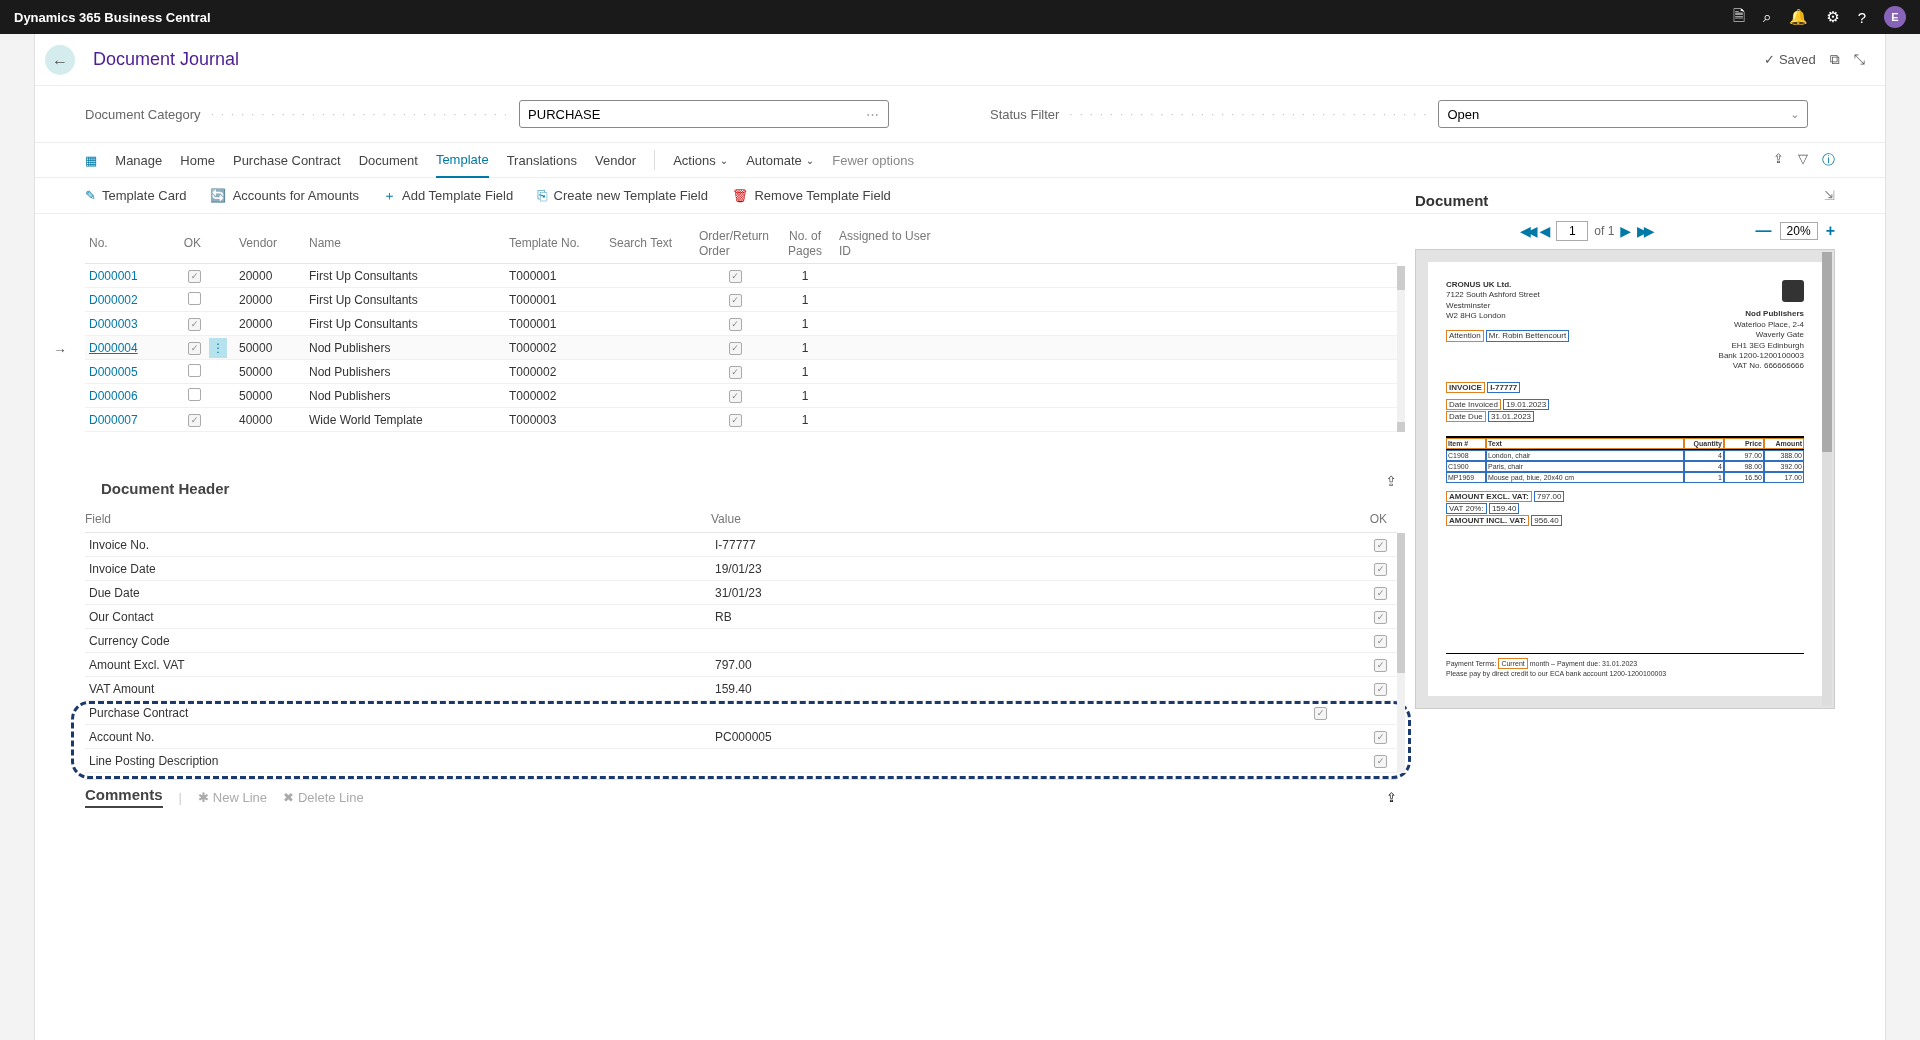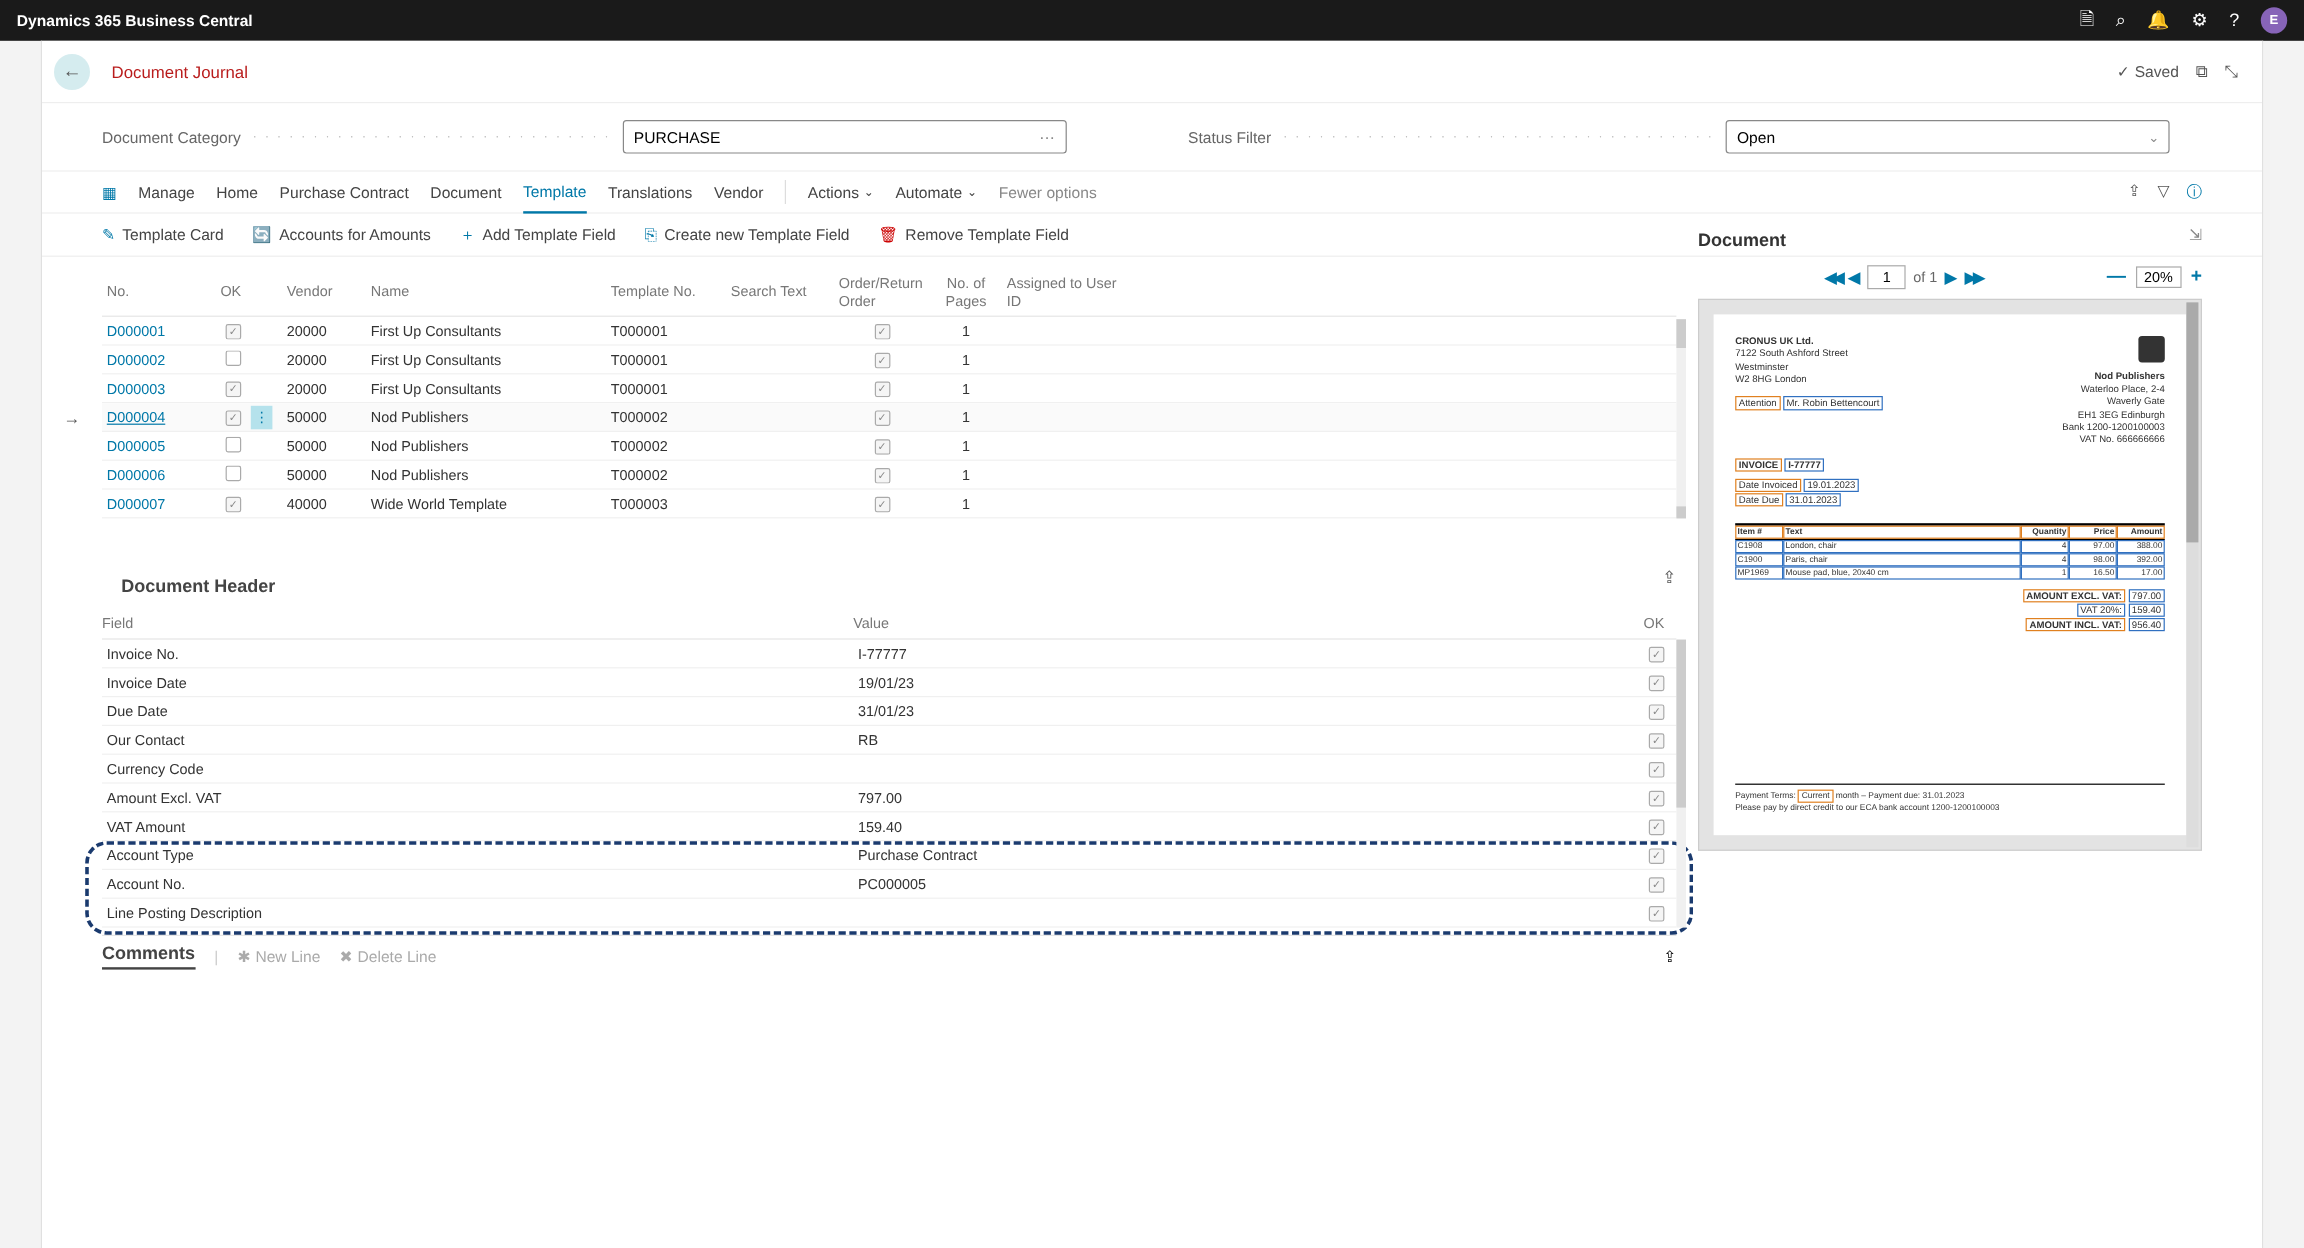--- a/index.html
+++ b/index.html
@@ -5,21 +5,21 @@
 * { box-sizing: border-box; margin: 0; padding: 0; font-family: 'Segoe UI', Arial, sans-serif; }
 body { background: #f3f3f3; overflow: hidden; }
 .topbar { background: #1a1a1a; color: #fff; height: 34px; display: flex; align-items: center; justify-content: space-between; padding: 0 14px; font-size: 13px; }
 .topbar-right { display: flex; align-items: center; gap: 18px; }
 .topbar-right span { cursor: pointer; font-size: 15px; }
 .avatar-circle { width: 22px; height: 22px; border-radius: 50%; background: #8764b8; display: flex; align-items: center; justify-content: center; font-size: 11px; font-weight: 600;}
 .canvas { background: #fff; margin: 0 34px; height: calc(100vh - 34px); position: relative; border-left: 1px solid #e0e0e0; border-right: 1px solid #e0e0e0;}
 .page-head { display: flex; align-items: center; justify-content: space-between; height: 52px; padding: 0 20px 0 10px; border-bottom: 1px solid #eee;}
 .page-head-left { display: flex; align-items: center; gap: 18px; }
 .back-btn { width: 30px; height: 30px; border-radius: 50%; background: #d5ecef; display: flex; align-items: center; justify-content: center; color: #555; cursor: pointer; font-size: 16px;}
-.page-title { font-size: 14px; color: #b91c1c; }
+.page-title { font-size: 18px; color: #4c1d95; }
 .page-head-right { display: flex; align-items: center; gap: 14px; font-size: 13px; color: #666;}
 .saved { display: flex; align-items: center; gap: 4px; color: #555;}
 .head-icon { font-size: 14px; color: #555; cursor: pointer;}
 .filters { display: flex; gap: 60px; padding: 14px 50px; align-items: center;}
 .filter-group { display: flex; align-items: center; flex: 1;}
 .filter-label { font-size: 13px; color: #666; white-space: nowrap;}
 .filter-dots { flex: 0 0 auto; color: #bbb; font-size: 10px; letter-spacing: 2px; margin: 0 10px; overflow: hidden; white-space: nowrap;}
 .filter-input { flex: 1; max-width: 370px; height: 28px; border: 1px solid #888; border-radius: 3px; padding: 0 8px; font-size: 13px; display: flex; align-items: center; justify-content: space-between; background: #fff;}
 .filter-input .caret { color: #888; font-size: 11px;}
 .filter-input .dots { color: #888; font-size: 13px; letter-spacing: 1px;}
@@ -80,21 +80,21 @@
 .doc-logo { width: 22px; height: 22px; background: #333; border-radius: 3px; display: inline-flex; align-items: center; justify-content: center; color: #fff; font-size: 12px; margin-bottom: 4px;}
 .hl-orange { border: 1px solid #e08020; padding: 0 2px; display: inline-block;}
 .hl-blue { border: 1px solid #3070c0; padding: 0 2px; display: inline-block;}
 .doc-invoice-line { margin: 6px 0;}
 .doc-dates div { margin: 1px 0;}
 .doc-table { width: 100%; border-top: 2px solid #000; margin-top: 14px; font-size: 7px;}
 .doc-table-head, .doc-table-row { display: grid; grid-template-columns: 40px 1fr 40px 40px 40px;}
 .doc-table-head { font-weight: bold; border-bottom: 1px solid #000;}
 .doc-table-head span, .doc-table-row span { padding: 1px;}
 .doc-table-row span.r { text-align: right;}
-.doc-totals { margin-top: 8px; text-align: right;}
+.doc-totals { margin-top: 8px; text-align: left;}
 .doc-totals div { margin: 1px 0;}
 .doc-footer { position: absolute; bottom: 18px; left: 18px; right: 18px; border-top: 1px solid #000; padding-top: 4px; font-size: 7px; line-height: 1.3;}
 </style>
 </head>
 <body>
 
 <div class="topbar">
   <div style="font-weight:600">Dynamics 365 Business Central</div>
   <div class="topbar-right">
     <span>🗎</span>
@@ -342,21 +342,20 @@
               <div>Amount Excl. VAT</div>
               <div>797.00</div>
               <div style="text-align:right;padding-right:10px"><span class="cb checked"></span></div>
             </div>
             <div class="header-grid-row">
               <div>VAT Amount</div>
               <div>159.40</div>
               <div style="text-align:right;padding-right:10px"><span class="cb checked"></span></div>
             </div>
             <div class="header-grid-row">
-              <div>Account Type</div>
               <div>Purchase Contract</div>
               <div style="text-align:right;padding-right:10px"><span class="cb checked"></span></div>
             </div>
             <div class="header-grid-row">
               <div>Account No.</div>
               <div>PC000005</div>
               <div style="text-align:right;padding-right:10px"><span class="cb checked"></span></div>
             </div>
             <div class="header-grid-row">
               <div>Line Posting Description</div>

